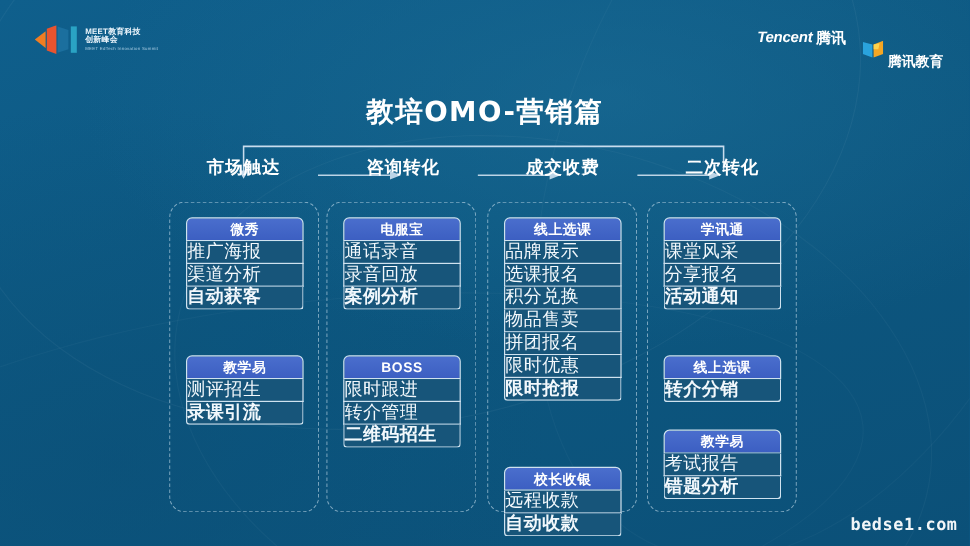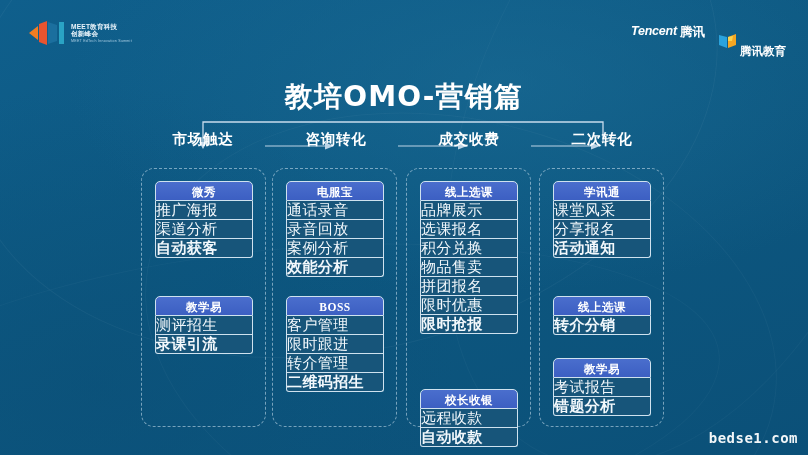--- a/index.html
+++ b/index.html
@@ -35,21 +35,21 @@
   .tencent{position:absolute;right:103px;top:24px;display:flex;gap:3px;}
   .tencent-en{font-size:12.5px;color:#ffffff;font-weight:bold;font-style:italic;letter-spacing:-.2px;}
   .tencent-cn{font-size:12.5px;color:#ffffff;font-weight:bold;}
   .tedu{position:absolute;right:22px;top:23px;display:flex;align-items:center;gap:4px;}
   .tedu-mark{width:17px;height:15px;position:relative;}
   .tedu-cn{font-size:11.5px;color:#ffffff;font-weight:bold;margin-top:21px;}
 
   
   .title{
     position:absolute;left:0;top:78px;width:808px;text-align:center;
-    font-size:28px;font-weight:bold;color:#ffffff;letter-spacing:1.2px;
+    font-size:23px;font-weight:bold;color:#ffffff;letter-spacing:1.2px;
     font-family:"DejaVu Sans","Liberation Sans",sans-serif;
   }
 
   
   .flow{position:absolute;left:0;top:130px;width:698px;height:26px;}
   .flow-item{position:absolute;top:0;width:120px;text-align:center;font-size:14.5px;font-weight:bold;color:#ffffff;letter-spacing:.8px;}
   .flow-arrow{position:absolute;top:11px;height:10px;}
   .loopline{position:absolute;left:150px;top:118px;}
 
   
@@ -59,21 +59,20 @@
     border:1px dashed rgba(210,230,242,.55);border-radius:13px;
     box-sizing:border-box;
   }
   .card{position:absolute;width:98px;left:13px;}
   .card-head{
     height:20px;line-height:20px;text-align:center;
     background:linear-gradient(180deg,#4a6ecd 0%,#3c5fc2 100%);
     border:1px solid #cfe2ef;border-radius:5px 5px 0 0;
     color:#ffffff;font-size:11.5px;font-weight:bold;letter-spacing:.5px;
     box-sizing:border-box;
-    font-family:Liberation Serif, serif;
   }
   .card-row{
     height:19px;line-height:18px;text-align:left;
     background:#17557a;
     border:1px solid #cfe2ef;border-top:none;
     color:#f2f8fc;font-size:15px;letter-spacing:.4px;
     box-sizing:border-box;
   }
   .card-row:last-child{border-radius:0 0 3px 3px;font-weight:bold;}
 
@@ -174,25 +173,23 @@
           <div class="card-row">测评招生</div>
           <div class="card-row">录课引流</div>
         </div>
       </div>
       <div class="col" style="left: 272px;">
         <div class="card" style="top: 12px;">
           <div class="card-head">电服宝</div>
           <div class="card-row">通话录音</div>
           <div class="card-row">录音回放</div>
           <div class="card-row">案例分析</div>
-          <div class="card-row">效能分析</div>
         </div>
         <div class="card" style="top: 127px;">
           <div class="card-head">BOSS</div>
-          <div class="card-row">客户管理</div>
           <div class="card-row">限时跟进</div>
           <div class="card-row">转介管理</div>
           <div class="card-row">二维码招生</div>
         </div>
       </div>
       <div class="col" style="left: 406px;">
         <div class="card" style="top: 12px;">
           <div class="card-head">线上选课</div>
           <div class="card-row">品牌展示</div>
           <div class="card-row">选课报名</div>

